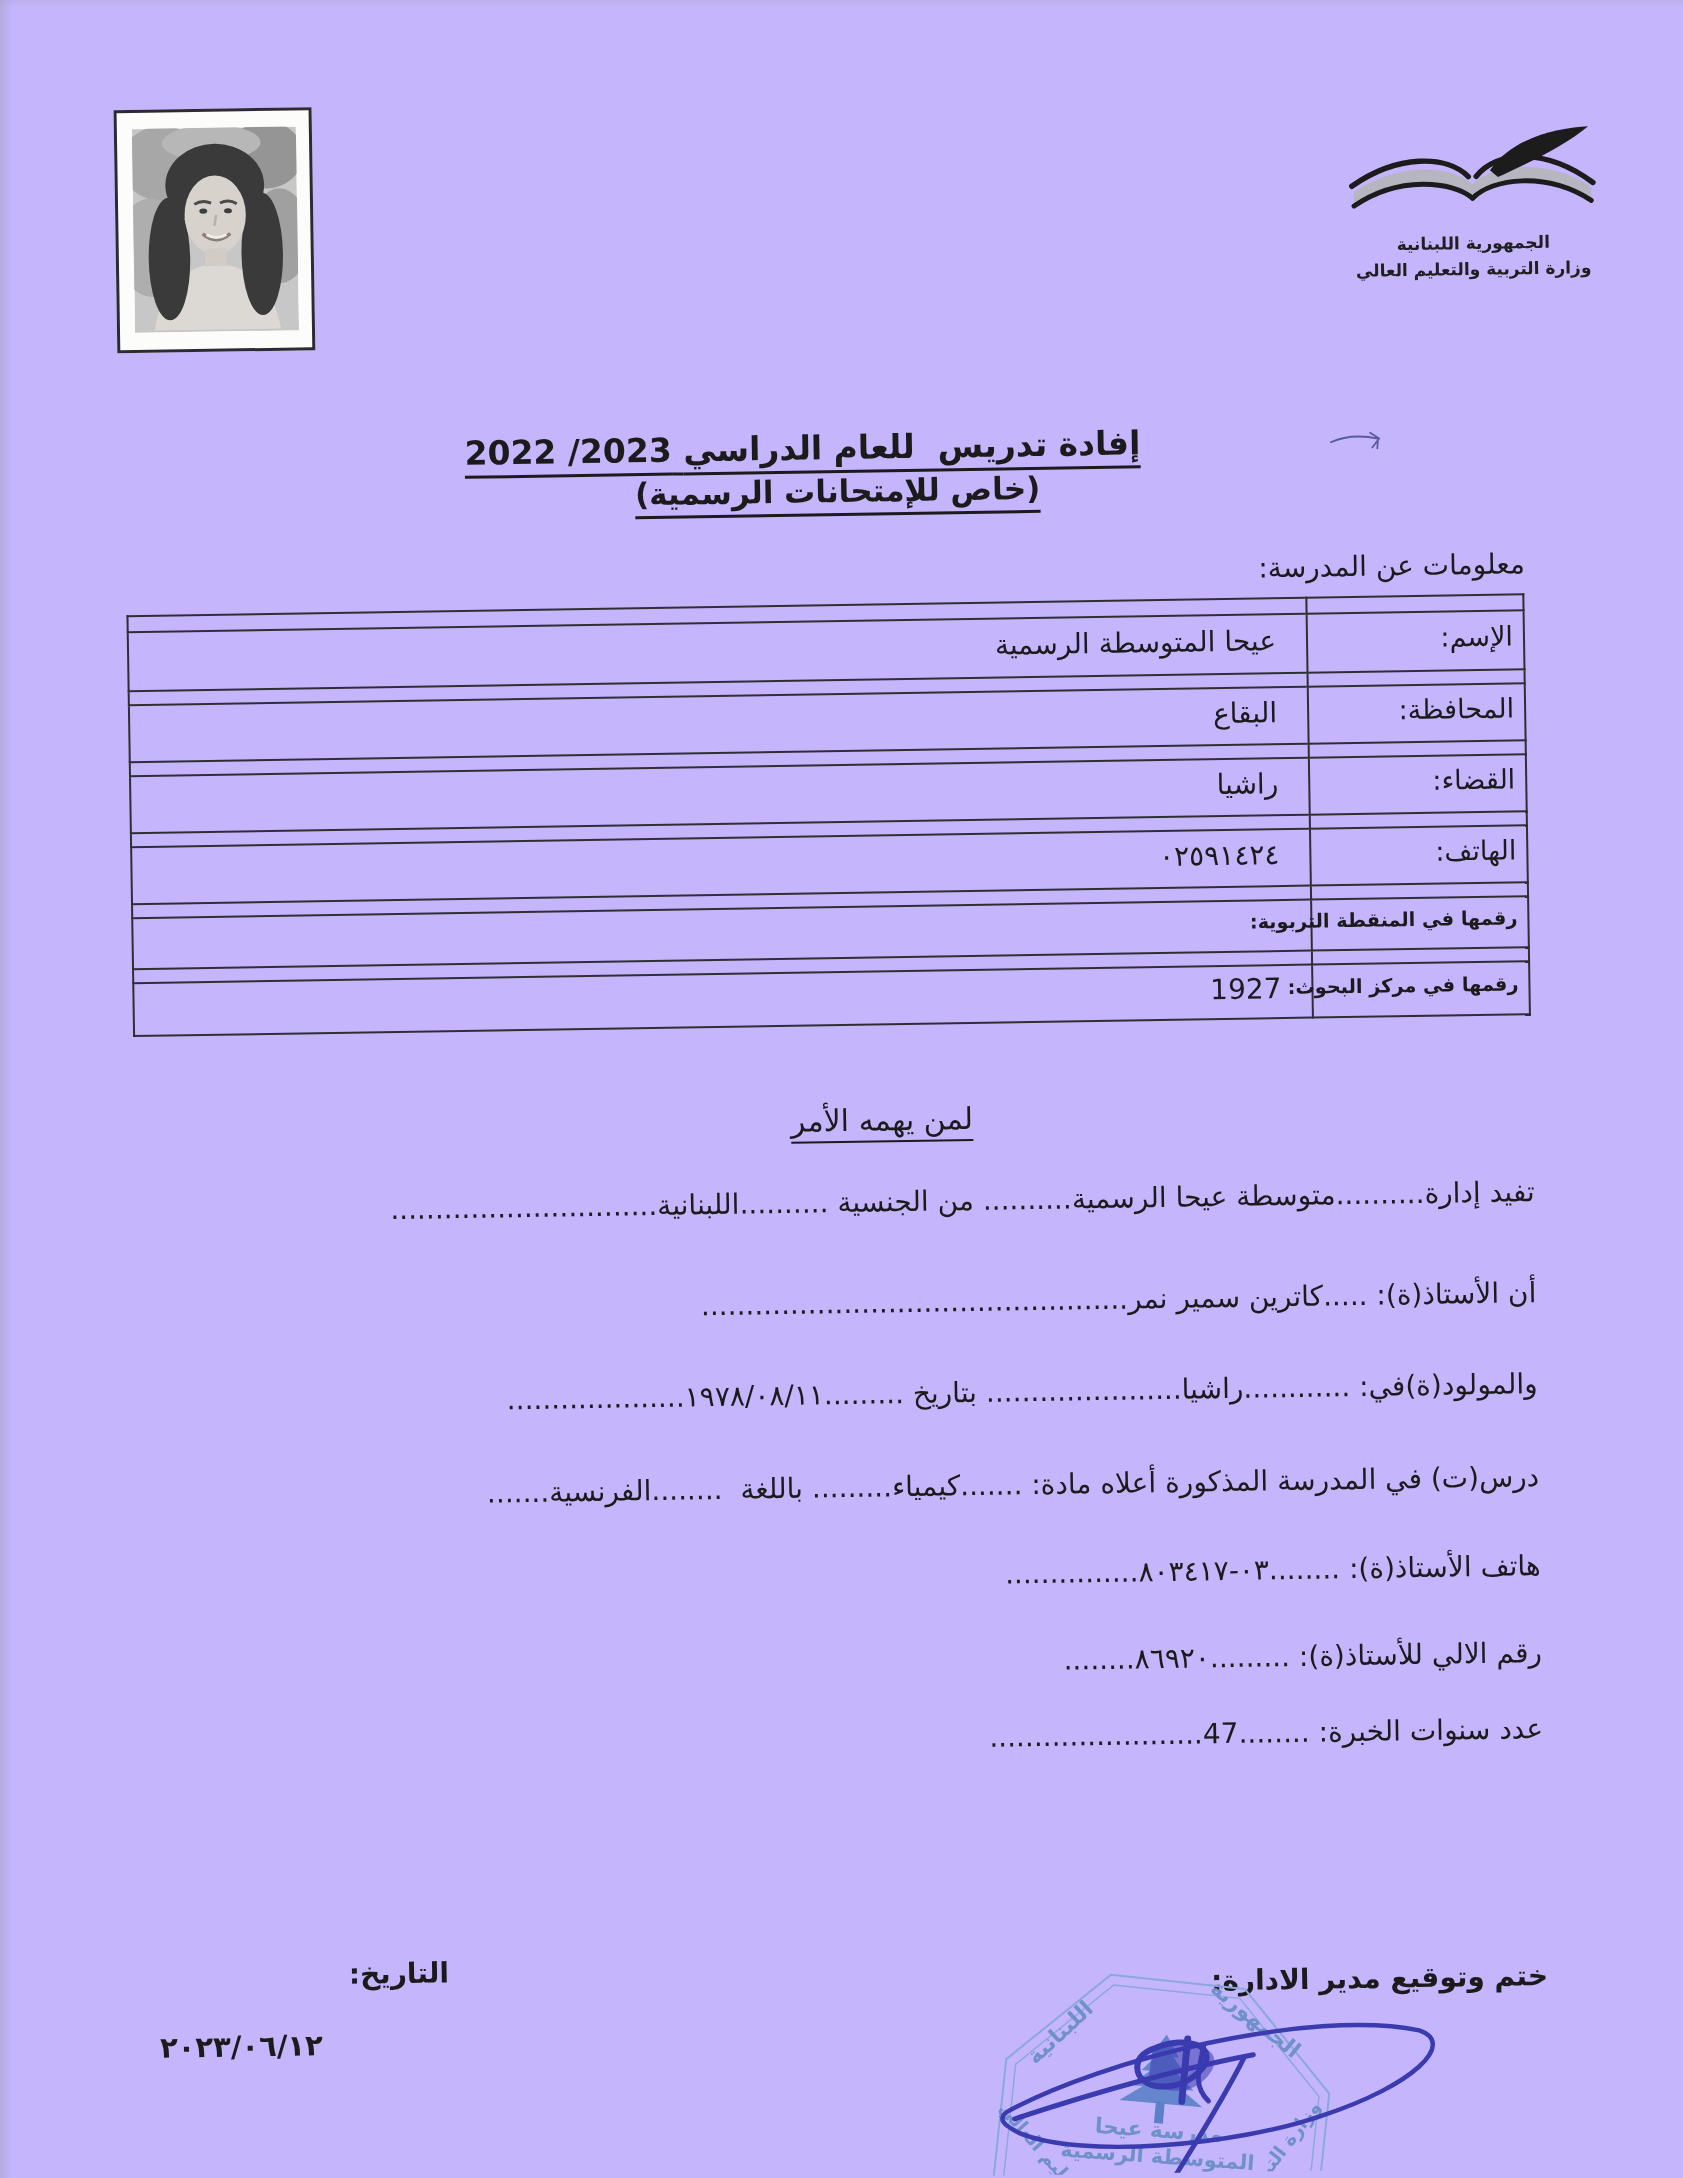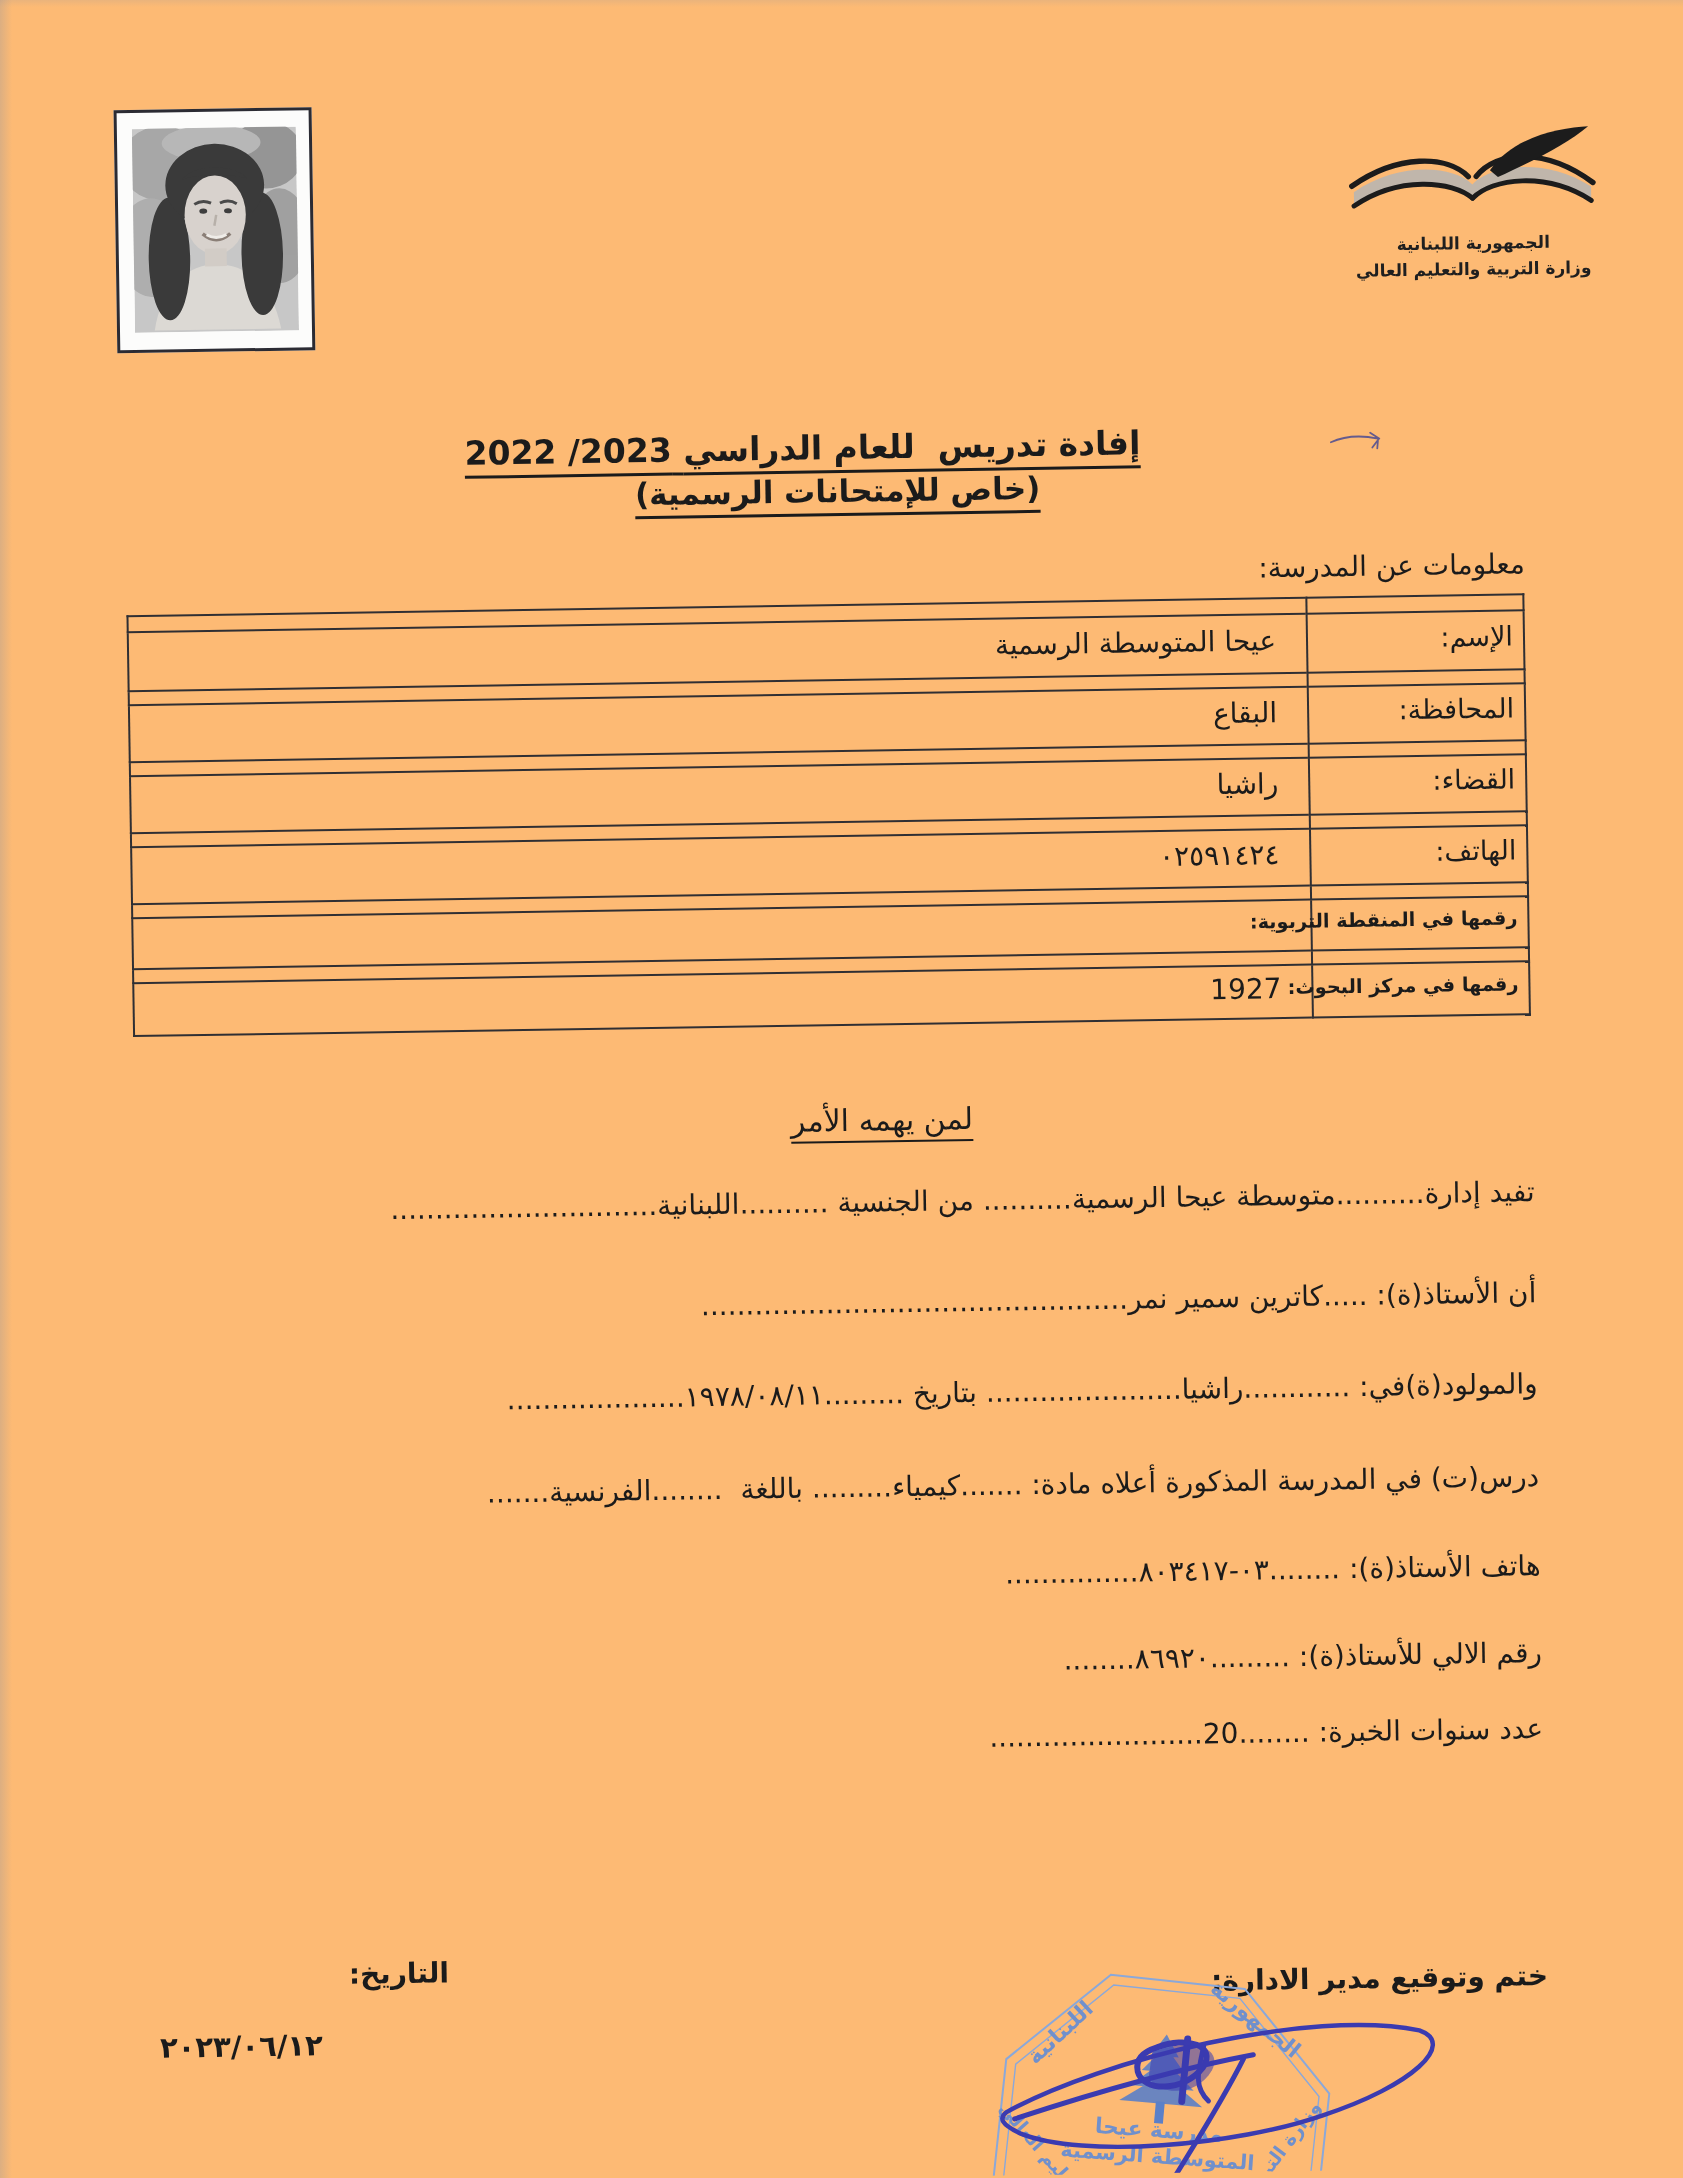--- a/index.html
+++ b/index.html
@@ -1,18 +1,18 @@
 <!DOCTYPE html>
 <html dir="rtl" lang="ar"><head>
 <meta charset="utf-8">
 <style>
   html,body{margin:0;padding:0;background:#e9e9e9;}
   .page{
     position:relative;width:1683px;height:2178px;margin:0 auto;
-    background:#fdba74;overflow:hidden;
+    background:#c4b5fd;overflow:hidden;
     font-family:"DejaVu Sans",sans-serif;color:#1b1b1b;
   }
   .sheet{position:absolute;inset:0;transform:rotate(-0.9deg);transform-origin:50% 50%;}
   .abs{position:absolute;}
   .nowrap{white-space:pre;}
 
   
   .photo-frame{left:129px;top:99px;width:198px;height:243px;border:3px solid #2b2b33;
     background:#fcfcfb;box-sizing:border-box;}
   .photo-frame svg{position:absolute;left:15px;top:16px;}
@@ -172,21 +172,21 @@
       </table>
 
     <div class="abs letter-heading">لمن يهمه الأمر</div>
 
     <div class="abs letter-line l1">تفيد إدارة..........متوسطة عيحا الرسمية.......... من الجنسية ..........اللبنانية..............................</div>
     <div class="abs letter-line l2">أن الأستاذ(ة): .....كاترين سمير نمر................................................</div>
     <div class="abs letter-line l3"><span>والمولود(ة)في: ............راشيا...................... بتاريخ .........</span><span class="num" dir="ltr">١٩٧٨/٠٨/١١</span><span>....................</span></div>
     <div class="abs letter-line l4">درس(ت) في المدرسة المذكورة أعلاه مادة: .......كيمياء......... باللغة  ........الفرنسية.......</div>
     <div class="abs letter-line l5"><span>هاتف الأستاذ(ة): ........</span><span class="num" dir="ltr">٠٣-٨٠٣٤١٧</span><span>...............</span></div>
     <div class="abs letter-line l6"><span>رقم الالي للأستاذ(ة): .........</span><span class="num" dir="ltr">٨٦٩٢٠</span><span>........</span></div>
-    <div class="abs letter-line l7"><span>عدد سنوات الخبرة: ........</span><span class="num" dir="ltr">20</span><span>........................</span></div>
+    <div class="abs letter-line l7"><span>عدد سنوات الخبرة: ........</span><span class="num" dir="ltr">47</span><span>........................</span></div>
 
     <div class="abs date-label">التاريخ:</div>
     <div class="abs date-value num">٢٠٢٣/٠٦/١٢</div>
     <div class="abs stamp-title">ختم وتوقيع مدير الادارة:</div>
 
     <svg class="abs stamp-wrap" width="515" height="220" viewBox="0 0 520 222">
       <g transform="rotate(7 207 192)">
         <path d="M275,28 L139,28 L43,124 L43,260 L139,356 L275,356 L371,260 L371,124 Z" fill="none" stroke="#8aa8da" stroke-width="2"></path>
         <path d="M271,38 L143,38 L53,128 L53,256 L143,346 L271,346 L361,256 L361,128 Z" fill="none" stroke="#8aa8da" stroke-width="1.4"></path>
       </g>

